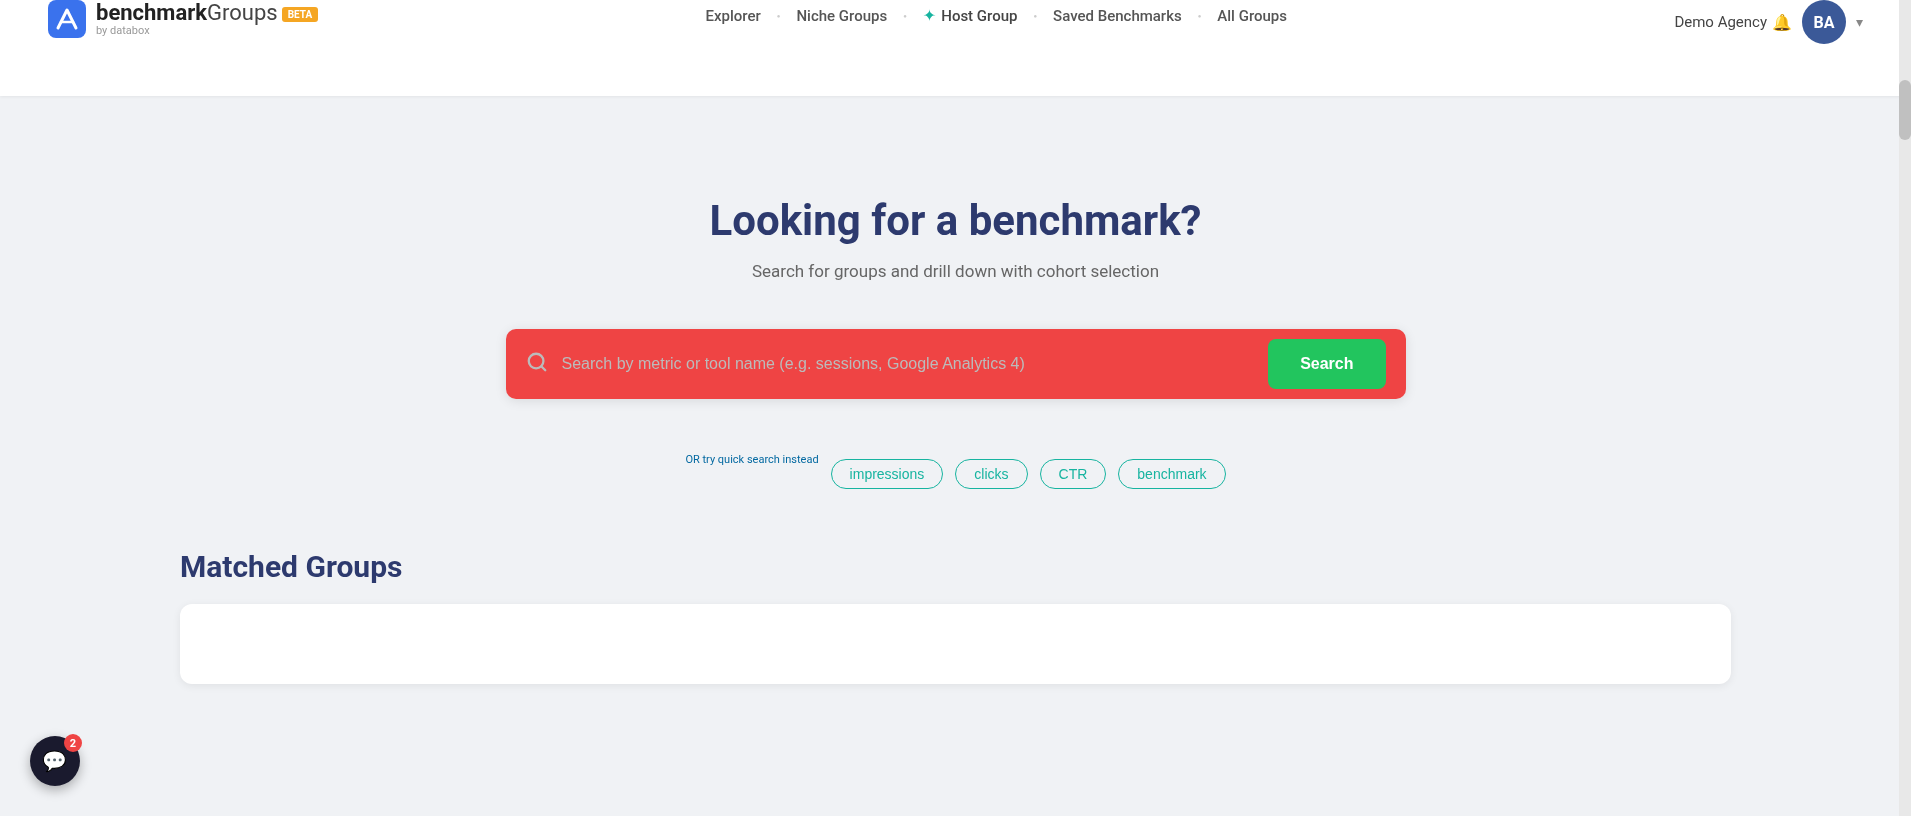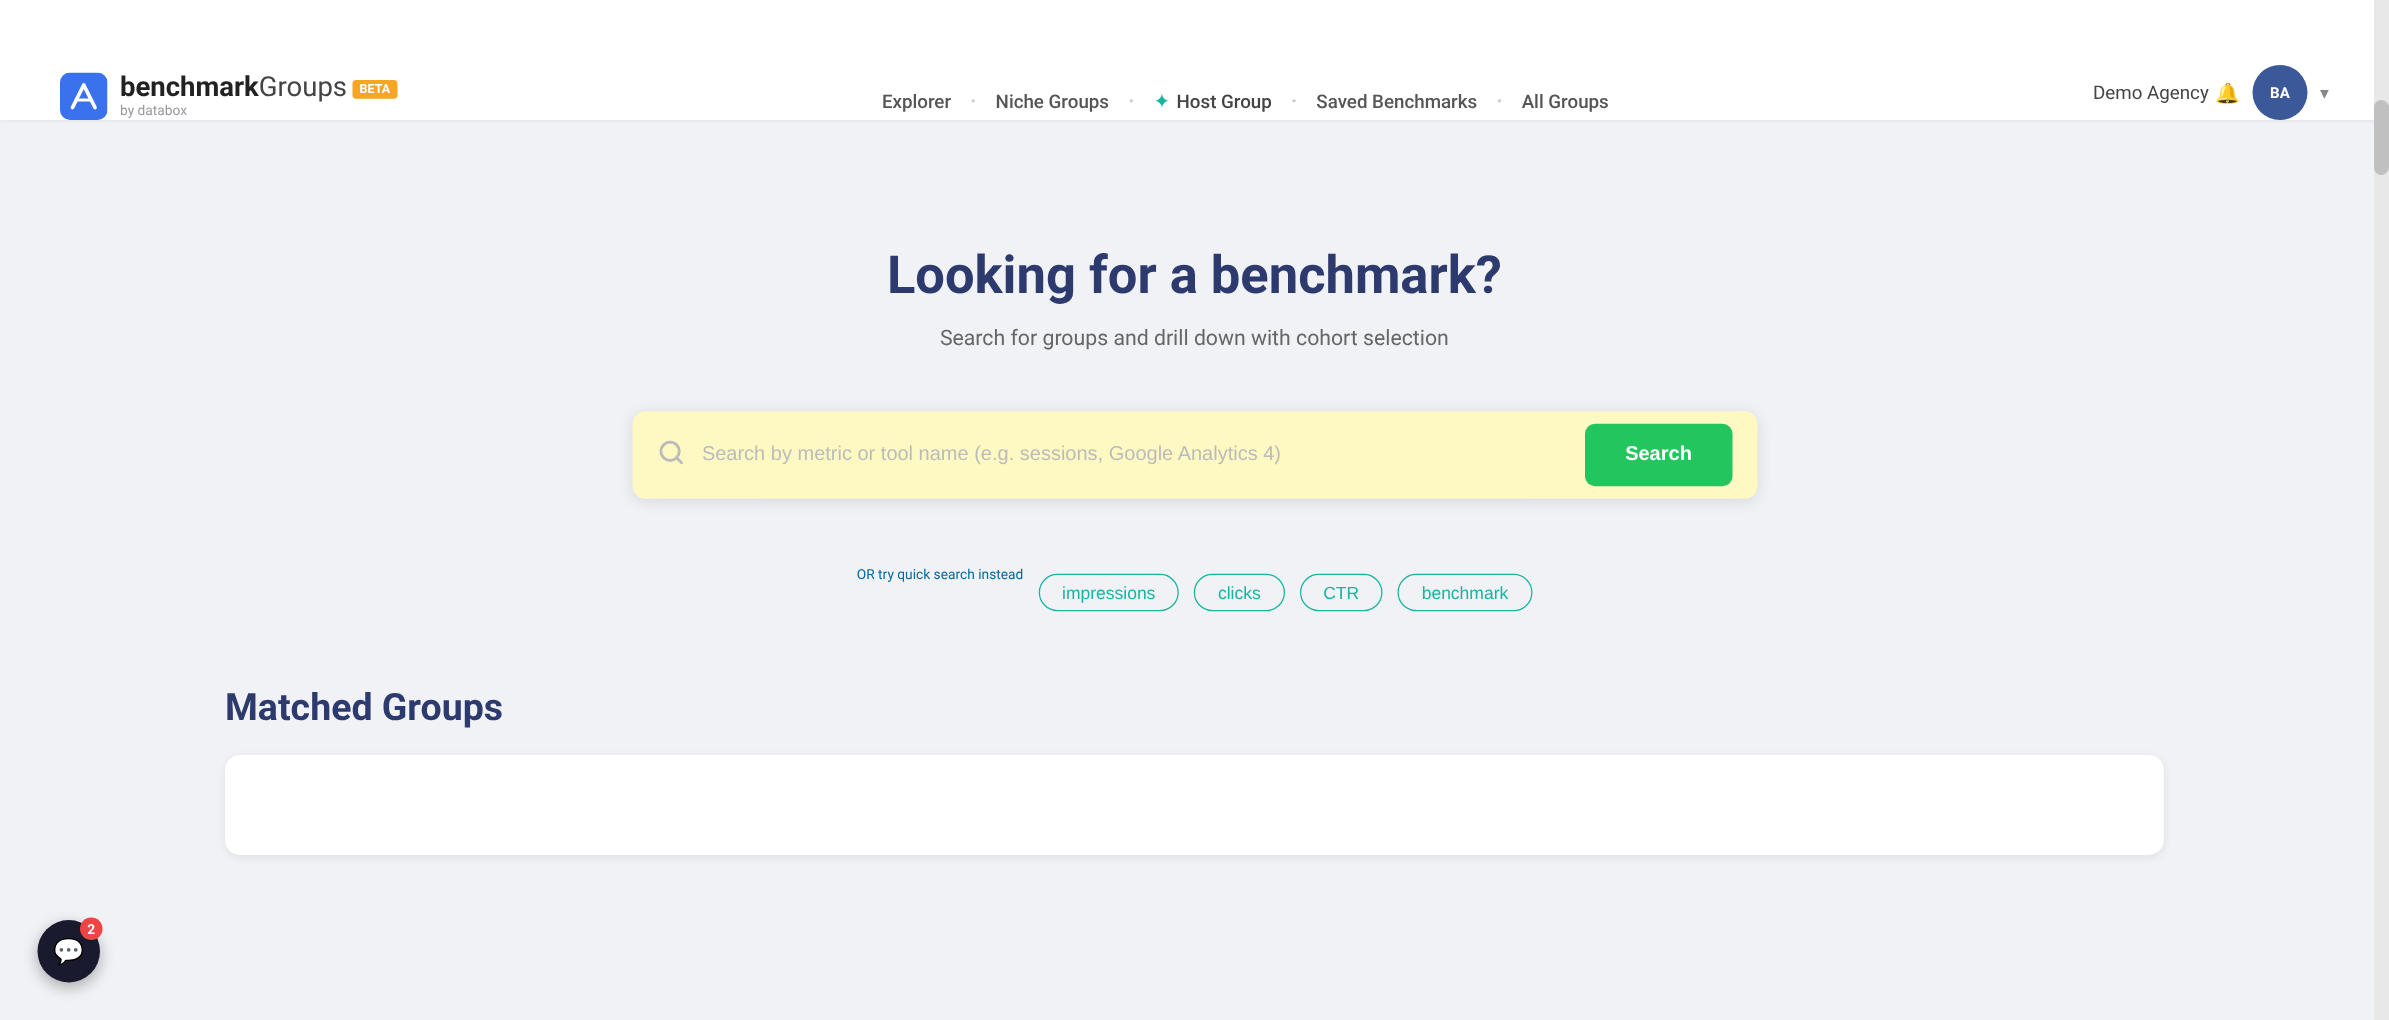--- a/index.html
+++ b/index.html
@@ -14,21 +14,21 @@
       min-height: 816px;
       width: 1911px;
       overflow-x: hidden;
     }
 
     
     .header {
       background-color: #ffffff;
       height: 96px;
       display: flex;
-      align-items: flex-end;
+      align-items: flex-start;
       justify-content: space-between;
       padding: 0 48px;
       box-shadow: 0 1px 3px rgba(0,0,0,0.06);
     }
 
     .logo-area {
       display: flex;
       align-items: center;
       gap: 10px;
     }
@@ -130,21 +130,21 @@
 
     .avatar {
       width: 44px;
       height: 44px;
       border-radius: 50%;
       background-color: #3b5998;
       color: white;
       display: flex;
       align-items: center;
       justify-content: center;
-      font-size: 12px;
+      font-size: 16px;
       font-weight: 700;
     }
 
     .chevron-down {
       color: #888;
       font-size: 14px;
       cursor: pointer;
     }
 
     
@@ -167,21 +167,21 @@
       font-size: 17px;
       color: #666;
       text-align: right;
       margin-bottom: 48px;
     }
 
     
     .search-container {
       display: flex;
       align-items: center;
-      background: #fef9c3;
+      background: #ef4444;
       border-radius: 10px;
       box-shadow: 0 2px 12px rgba(0,0,0,0.1);
       width: 900px;
       height: 70px;
       padding: 0 20px;
       margin-bottom: 30px;
     }
 
     .search-icon-wrapper {
       color: #bbb;

